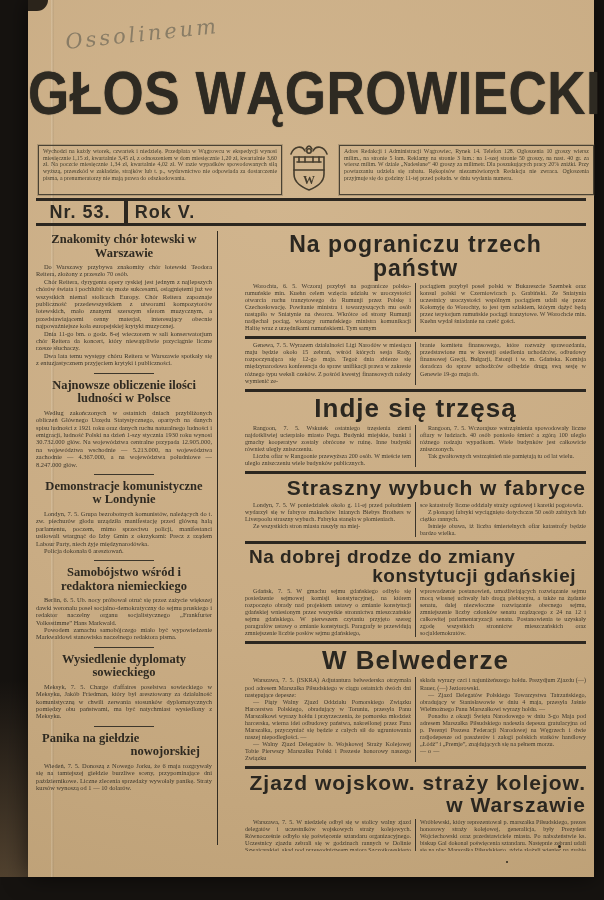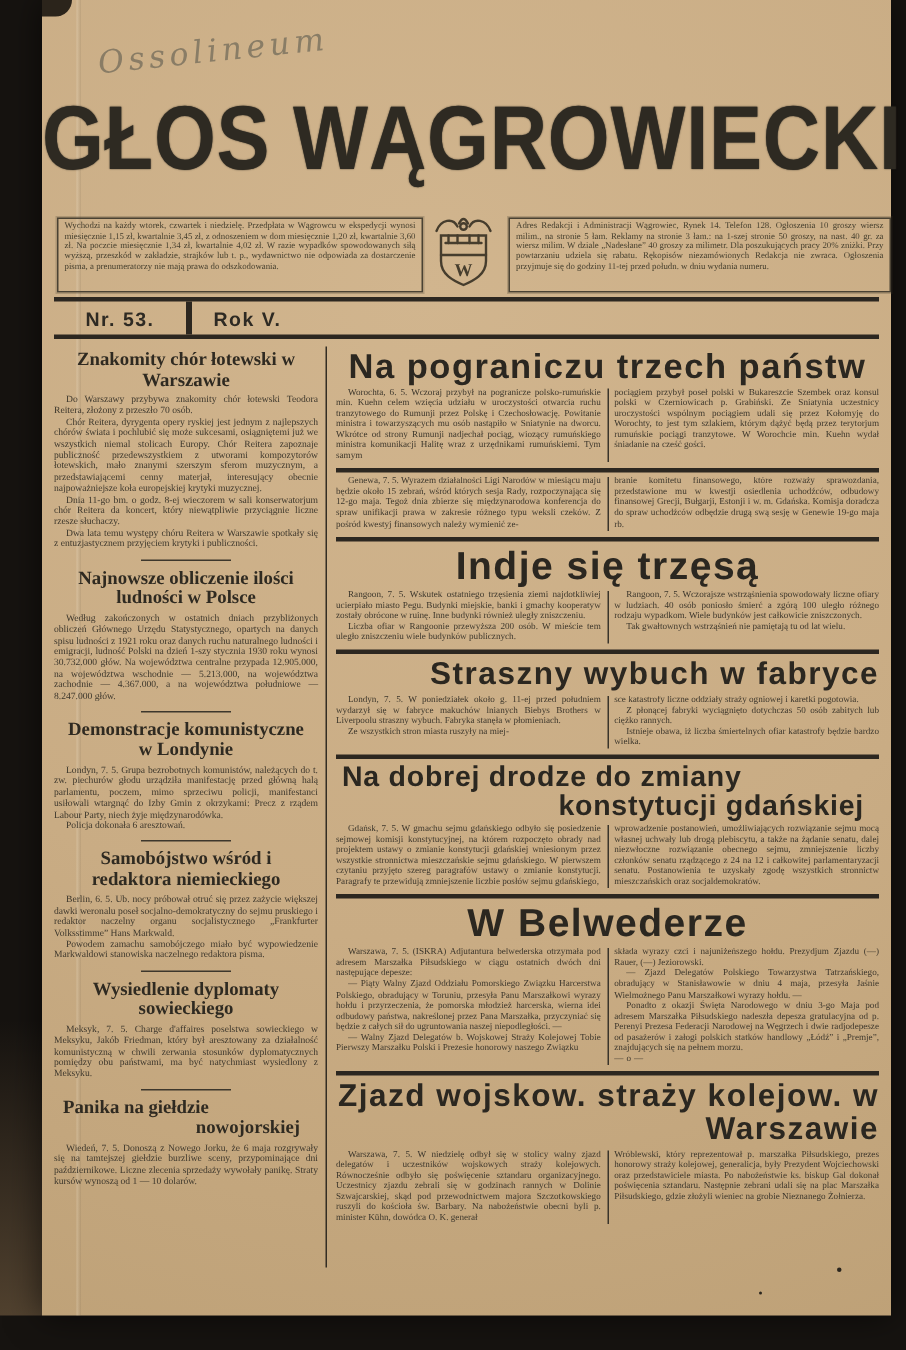--- a/index.html
+++ b/index.html
@@ -30,29 +30,29 @@
     padding:2px 4px;font-size:5.9px;line-height:6.7px;text-align:justify;color:#47402f;
     overflow:hidden;box-shadow:0 0 0 1px rgba(74,66,51,.25);}
   .infobox.ib-left{left:0;width:234px;}
   .infobox.ib-right{left:301px;width:245px;}
   .crest{position:absolute;left:244px;top:0;width:54px;height:54px;
     display:flex;align-items:center;justify-content:center;}
 
   .datebar{position:absolute;top:198px;left:8px;width:550px;height:22px;display:flex;
     border-top:3px solid #2c2720;border-bottom:3px solid #2c2720;
     font-family:"Liberation Sans",sans-serif;font-weight:bold;color:#2e2a23;}
-  .datebar .cell{display:flex;align-items:center;justify-content:center;font-size:13px;}
+  .datebar .cell{display:flex;align-items:center;justify-content:center;font-size:18px;}
   .cell-issue{width:88px;border-right:2px solid #2c2720;letter-spacing:1px;}
   .cell-date{flex:1;letter-spacing:1.6px;}
   .cell-volume{width:74px;border-left:2px solid #2c2720;letter-spacing:1px;}
 
   .content{position:absolute;top:231px;left:8px;width:550px;height:620px;display:flex;}
   .leftcol{width:176px;overflow:hidden;padding-right:5px;}
   .colrule{width:1px;background:#332d23;margin-bottom:6px;}
-  .rightcol{flex:1;overflow:hidden;padding-left:6px;}
+  .rightcol{flex:1;overflow:hidden;padding-left:6px;margin-left:21px;}
 
   .la-title{font-family:"Liberation Serif",serif;font-weight:bold;font-size:12.5px;
     line-height:13.5px;text-align:center;margin:2px 4px 3px;color:#2f2a21;}
   .leftcol p{font-size:6.4px;line-height:7.4px;text-align:justify;margin:0;
     text-indent:8px;color:#3d372c;}
   .sep{width:60px;height:1px;background:#3d372c;margin:6px auto 5px;}
 
   .split .t1{display:block;text-align:left;padding-left:2px;}
   .split .t2{display:block;text-align:right;padding-right:8px;}
 

